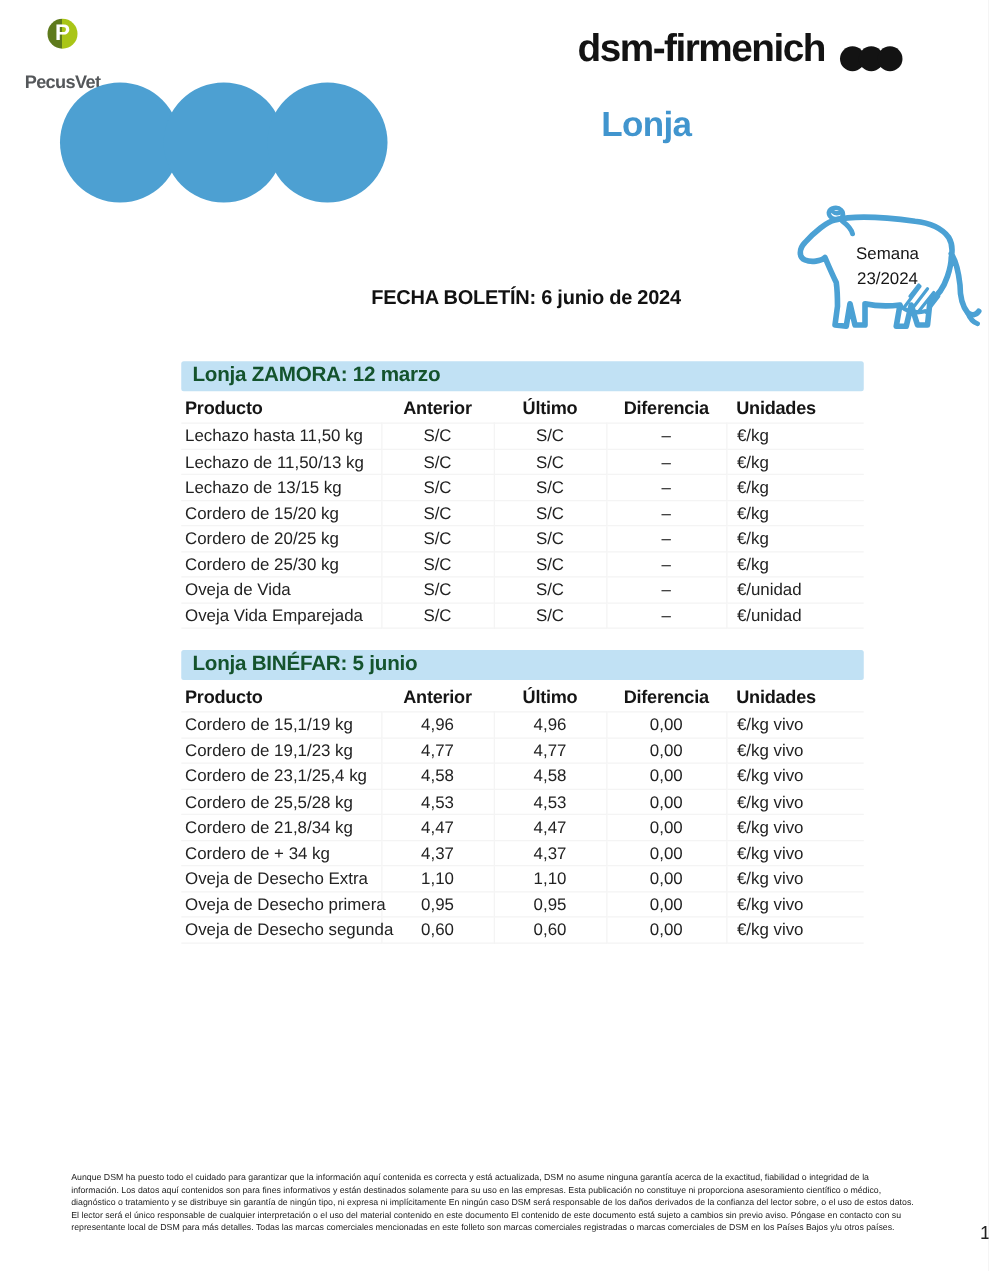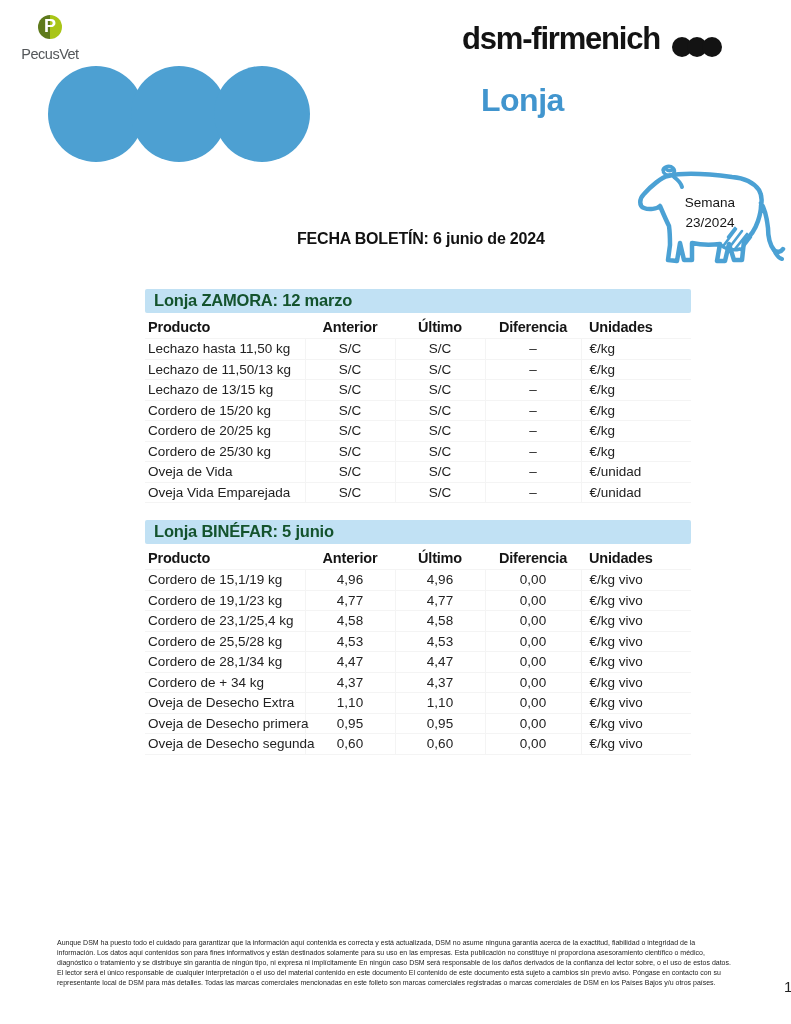--- a/index.html
+++ b/index.html
@@ -5,35 +5,35 @@
   html,body{margin:0;padding:0;background:#e8e8e8;}
   .page{position:relative;width:791px;height:1024px;background:#ffffff;overflow:hidden;
         font-family:"Liberation Sans",sans-serif;margin:0 auto;}
 
   
   .pv{position:absolute;left:14px;top:15px;width:72px;text-align:center;}
   .pv-mark{width:24px;height:24px;margin:0 auto;border-radius:50%;
            background:linear-gradient(90deg,#5E7A1C 50%,#A9C517 50%);
            display:flex;align-items:center;justify-content:center;}
   .pv-mark span{color:#fff;font-weight:bold;font-size:18px;line-height:1;margin-top:-2px;}
-  .pv-name{margin-top:7px;font-size:14.5px;font-weight:normal;color:#54575A;letter-spacing:-0.5px;}
+  .pv-name{margin-top:19px;font-size:14.5px;font-weight:bold;color:#54575A;letter-spacing:-0.5px;}
 
   
   .circle{position:absolute;width:96px;height:96px;border-radius:50%;background:#4DA0D2;top:66px;}
   .c1{left:48px}.c2{left:131px}.c3{left:214px}
 
   
   .dsm{position:absolute;left:462px;top:21px;display:flex;align-items:flex-end;}
   .dsm-word{font-size:31px;font-weight:bold;color:#131313;letter-spacing:-1.2px;}
   .dsm-dots{display:flex;margin-left:12px;margin-top:4px;}
   .dsm-dots i{width:20px;height:20px;background:#131313;border-radius:50%;display:block;}
   .dsm-dots i + i{margin-left:-5px;}
 
   
-  .title{position:absolute;left:481px;top:79px;font-weight:bold;font-size:32px;
+  .title{position:absolute;left:481px;top:79px;font-weight:bold;font-size:28px;
          line-height:42px;letter-spacing:-0.5px;}
   .t1{color:#4195CE;} .t2{color:#8FC6EA;}
 
   
   .cow{position:absolute;left:632px;top:157px;}
 
   
   .fecha{position:absolute;left:297px;top:230px;font-size:16px;font-weight:bold;
          color:#121212;letter-spacing:-0.2px;}
 
@@ -238,21 +238,21 @@
     <td class="c-unit">€/kg vivo</td>
   </tr>
           <tr>
     <td class="c-prod">Cordero de 25,5/28 kg</td>
     <td>4,53</td>
     <td>4,53</td>
     <td>0,00</td>
     <td class="c-unit">€/kg vivo</td>
   </tr>
           <tr>
-    <td class="c-prod">Cordero de 28,1/34 kg</td>
+    <td class="c-prod">Cordero de 21,8/34 kg</td>
     <td>4,47</td>
     <td>4,47</td>
     <td>0,00</td>
     <td class="c-unit">€/kg vivo</td>
   </tr>
           <tr>
     <td class="c-prod">Cordero de + 34 kg</td>
     <td>4,37</td>
     <td>4,37</td>
     <td>0,00</td>

